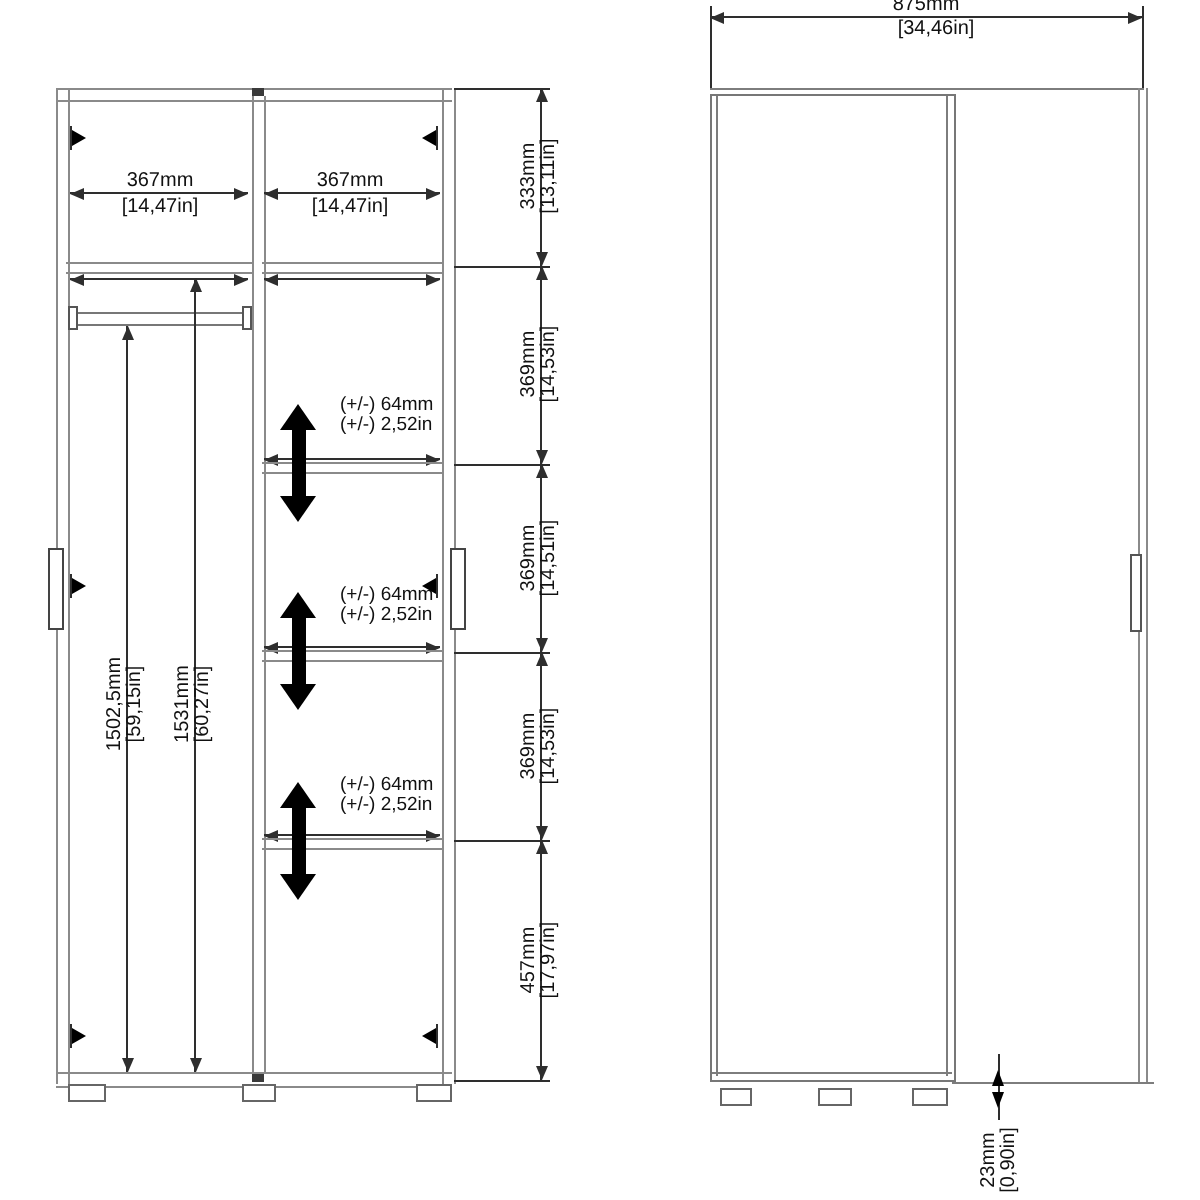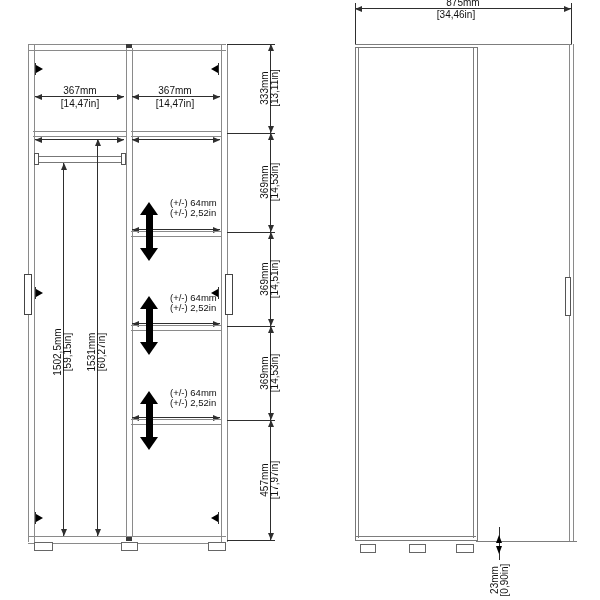--- a/index.html
+++ b/index.html
@@ -168,21 +168,21 @@
     <div class="box" style="left:121px;top:542px;width:15px;height:7px;"></div>
     <div class="box" style="left:208px;top:542px;width:16px;height:7px;"></div>
   </div>
 
   <div>
 
     <div class="dim-h" style="left:355px;top:8px;width:216px;"></div>
     <div class="extd" style="left:355px;top:3px;width:1px;height:41px;"></div>
     <div class="extd" style="left:571px;top:3px;width:1px;height:41px;"></div>
     <div class="txt" style="left:423px;top:-2px;width:80px;">875mm</div>
-    <div class="txt" style="left:416px;top:10px;width:80px;">[34,46in]</div>
+    <div class="txt" style="left:428px;top:10px;width:80px;">[34,46in]</div>
 
     <div class="lng" style="left:355px;top:44px;width:217px;height:1px;"></div>
     <div class="vv" style="left:569px;top:44px;width:3px;height:497px;"></div>
     <div class="lng" style="left:476px;top:541px;width:101px;height:1px;"></div>
 
     <div class="box" style="left:355px;top:47px;width:121px;height:492px;border-color:#777;background:transparent;"></div>
     <div class="lng" style="left:358px;top:48px;width:1px;height:490px;"></div>
     <div class="lng" style="left:473px;top:48px;width:1px;height:490px;"></div>
     <div class="lng" style="left:356px;top:536px;width:120px;height:1px;"></div>
 

